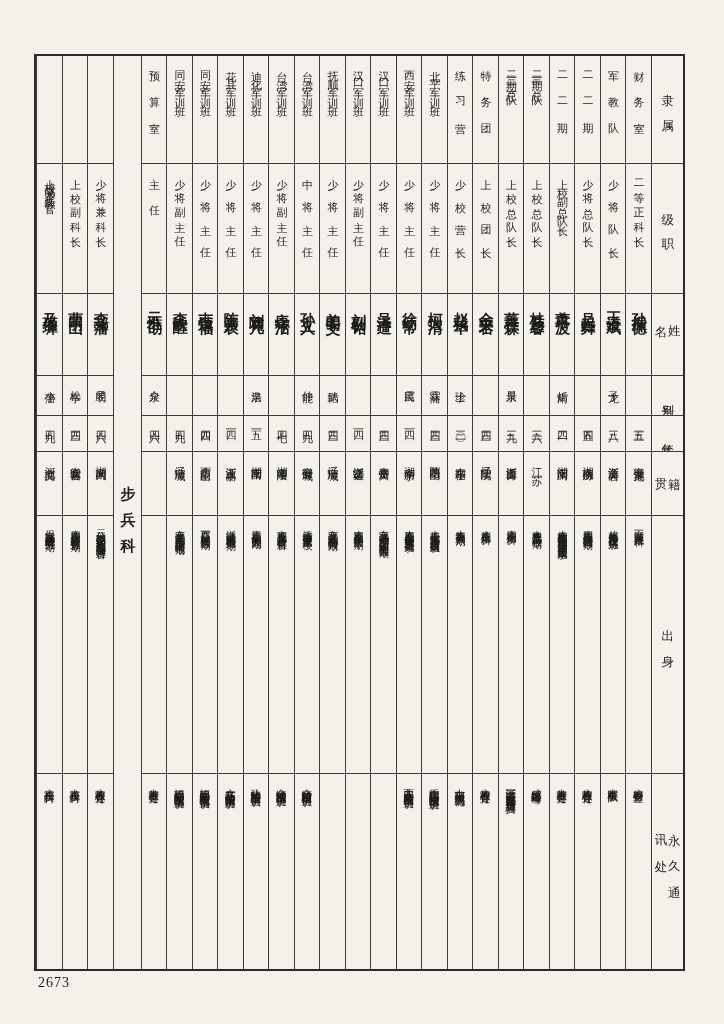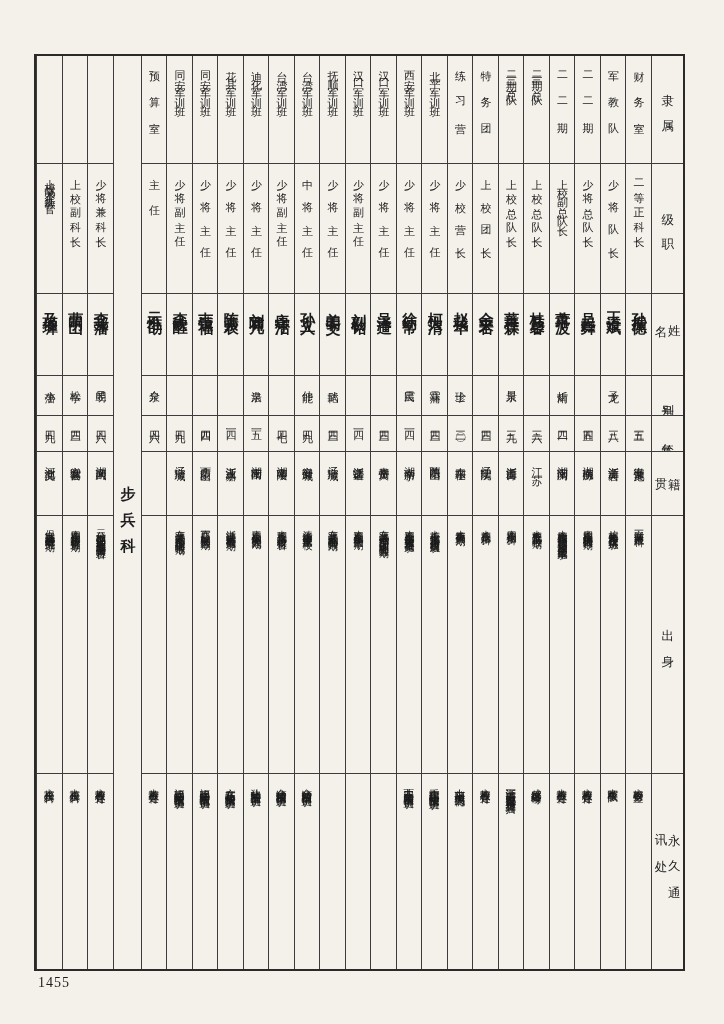--- a/index.html
+++ b/index.html
@@ -651,14 +651,14 @@
           <span class="vtext " style="letter-spacing: 1px;">河北交河</span>
         </div>
         <div class="cell" style="height: 258px;">
           <span class="vtext bg" style="letter-spacing: 1px;">保定九期骑科战术研究班一期</span>
         </div>
         <div class="cell last" style="height: 195px;">
           <span class="vtext addr" style="letter-spacing: 1px;">本校步兵科</span>
         </div>
       </div>
     </div>
-  <div class="page-number">1455</div>
+  <div class="page-number">2673</div>
 </div>
 
 </body></html>

